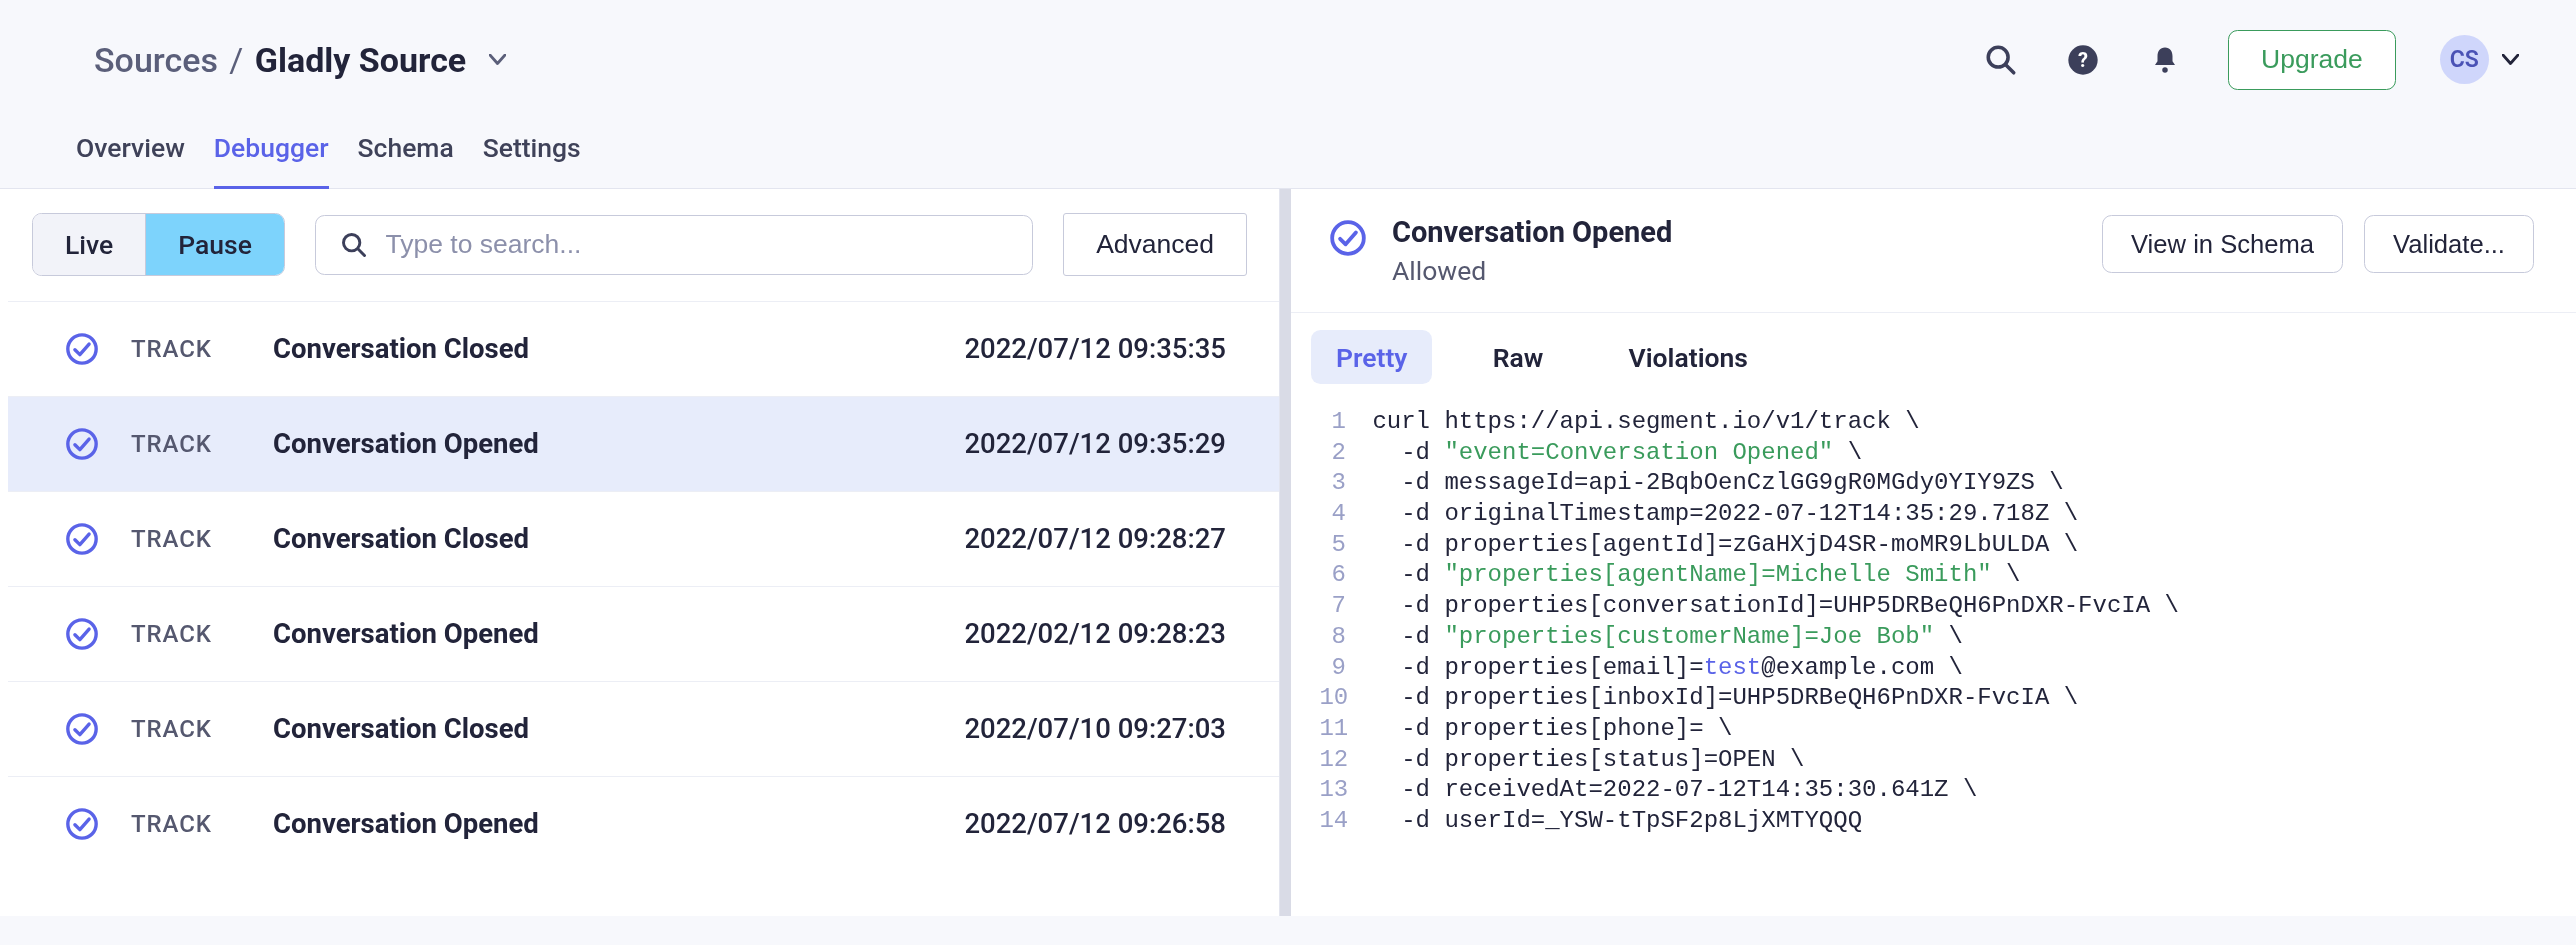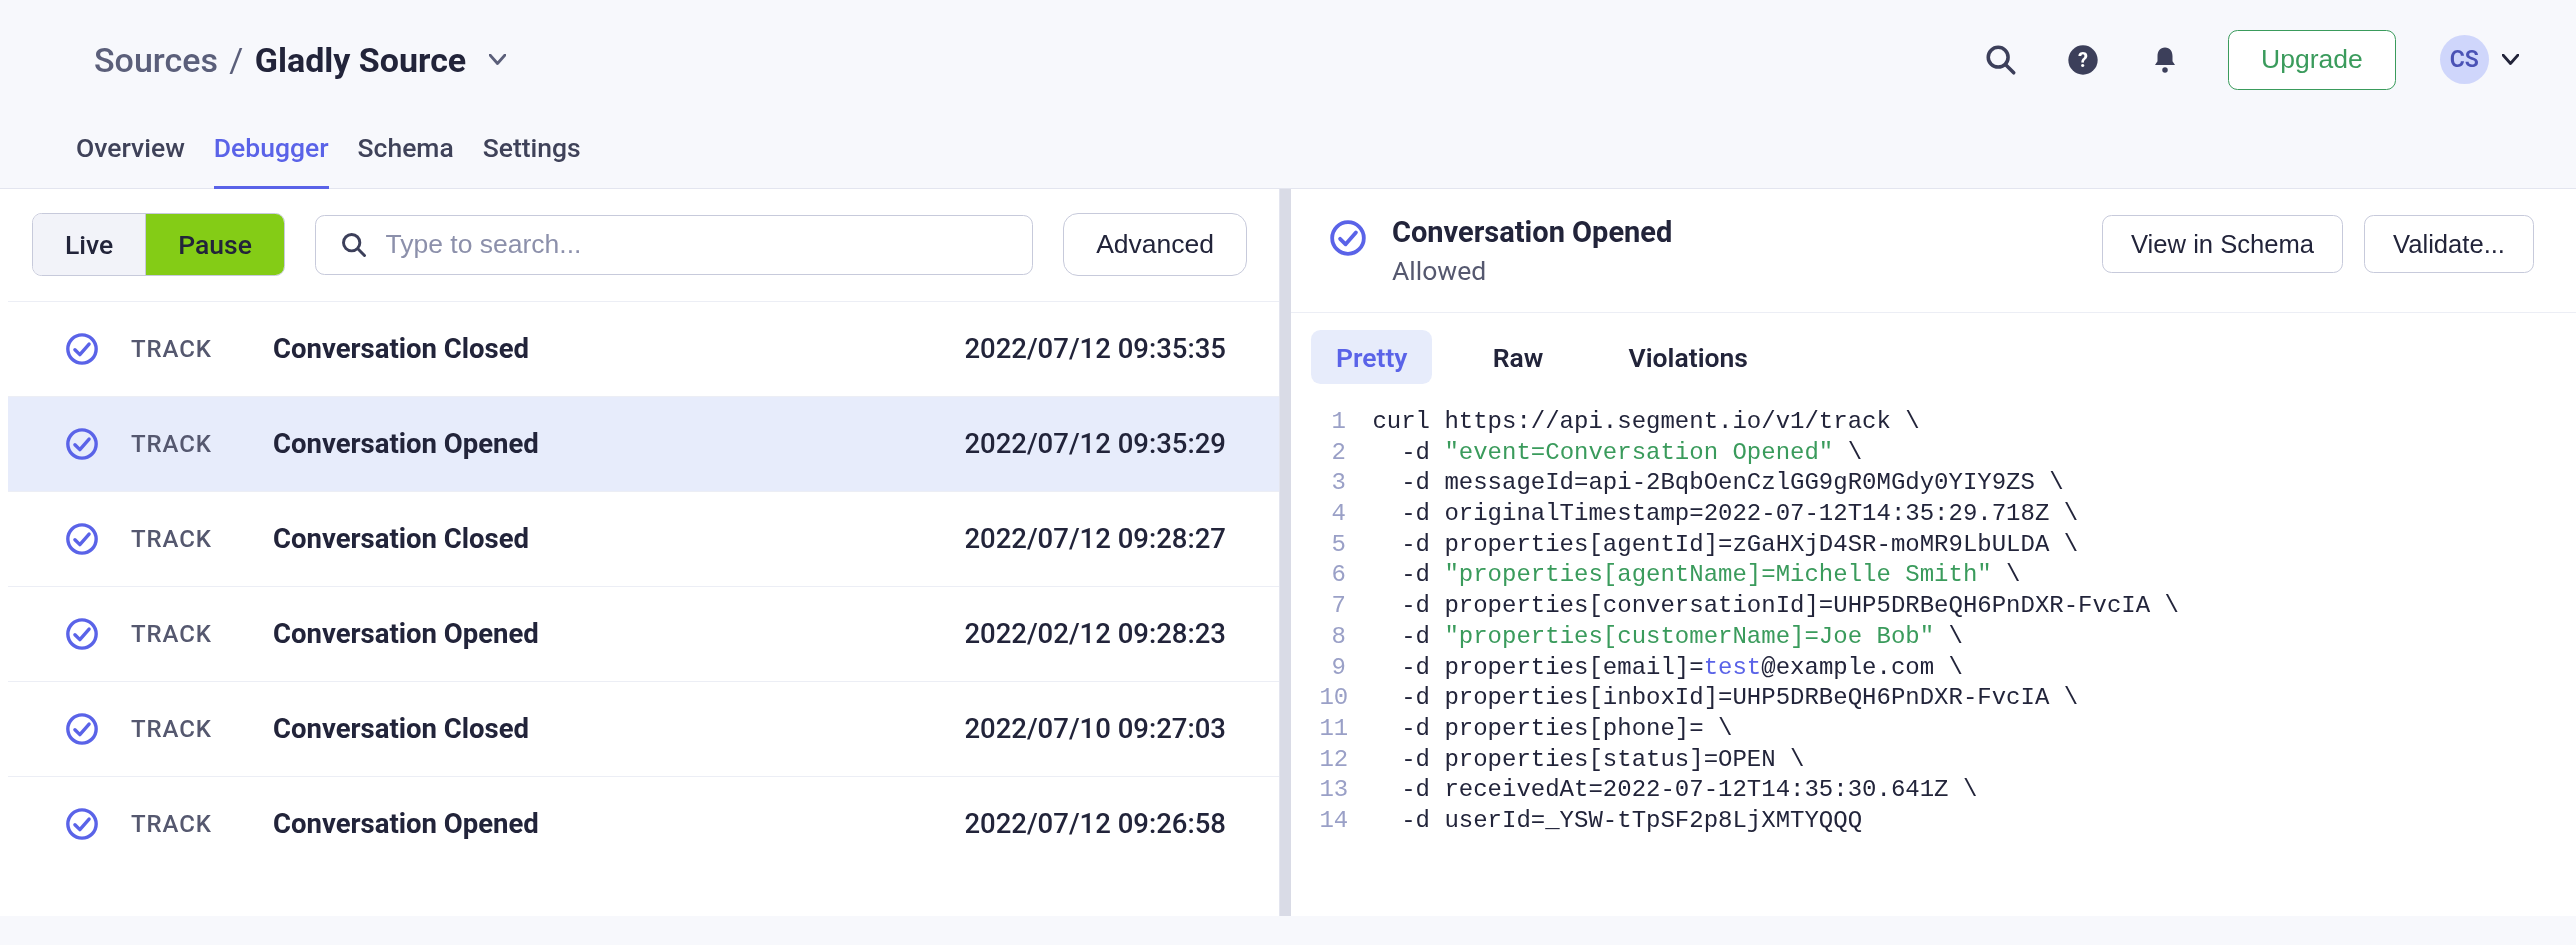--- a/index.html
+++ b/index.html
@@ -116,21 +116,21 @@
   .seg-group {
     display: flex;
     border: 1.9px solid #c7cadb;
     border-radius: 9.5px;
     overflow: hidden;
   }
   .seg-btn {
     padding: 15px 32px;
     font-size: 26.5px;
     font-weight: 500;
-    background: #84cc16;
+    background: #7dd3fc;
     color: #22243a;
     cursor: pointer;
   }
   .seg-btn + .seg-btn { border-left: 1.9px solid #c7cadb; }
   .seg-btn.active { background: #f2f3f9; }
 
   .search-wrap {
     flex: 1;
     display: flex;
     align-items: center;
@@ -145,21 +145,21 @@
     border: none;
     outline: none;
     font-size: 26.5px;
     color: #22243a;
     background: transparent;
   }
   .search-wrap input::placeholder { color: #8c90ab; }
 
   .adv-btn {
     border: 1.9px solid #c7cadb;
-    border-radius: 15px;
+    border-radius: 3px;
     padding: 15px 32px;
     font-size: 26.5px;
     font-weight: 500;
     color: #22243a;
     background: #fff;
     cursor: pointer;
   }
 
   
   .event-list { flex: 1; overflow-y: auto; padding-left: 8px; }

